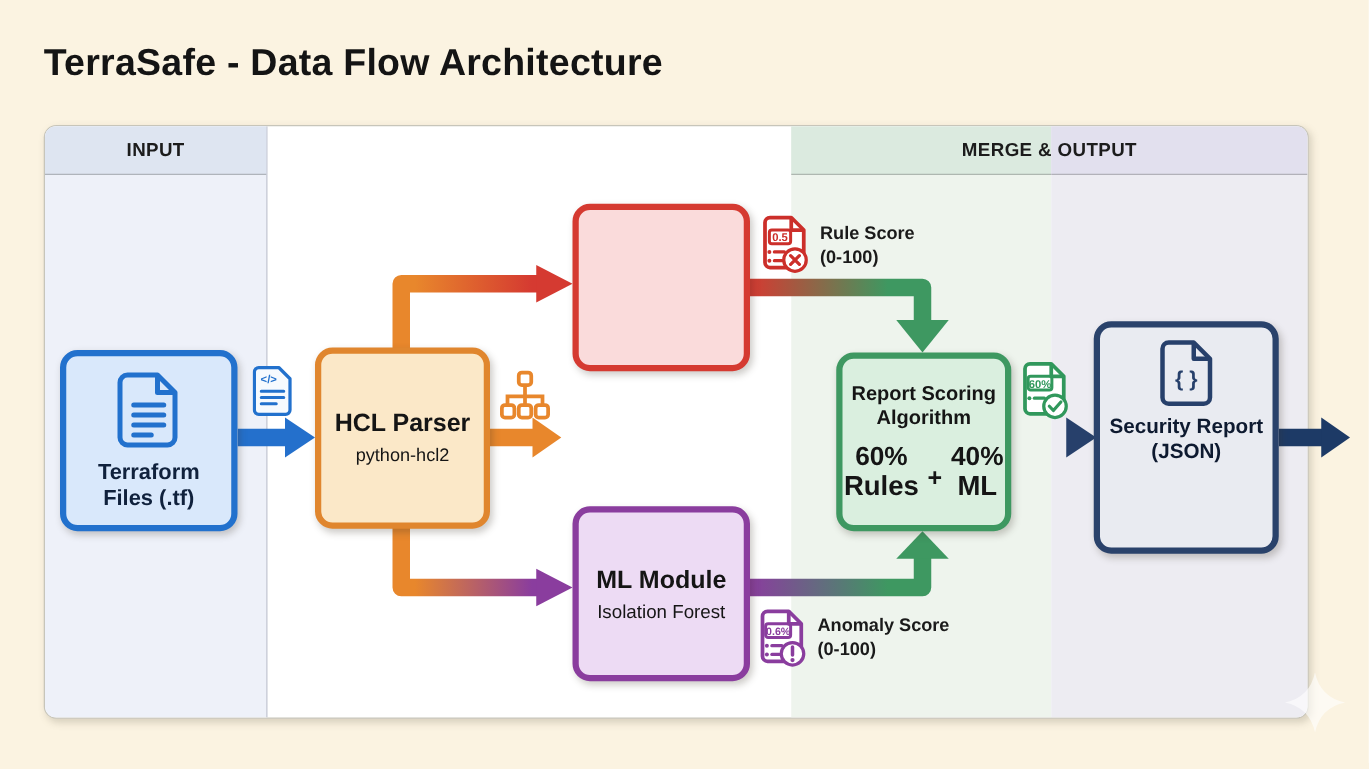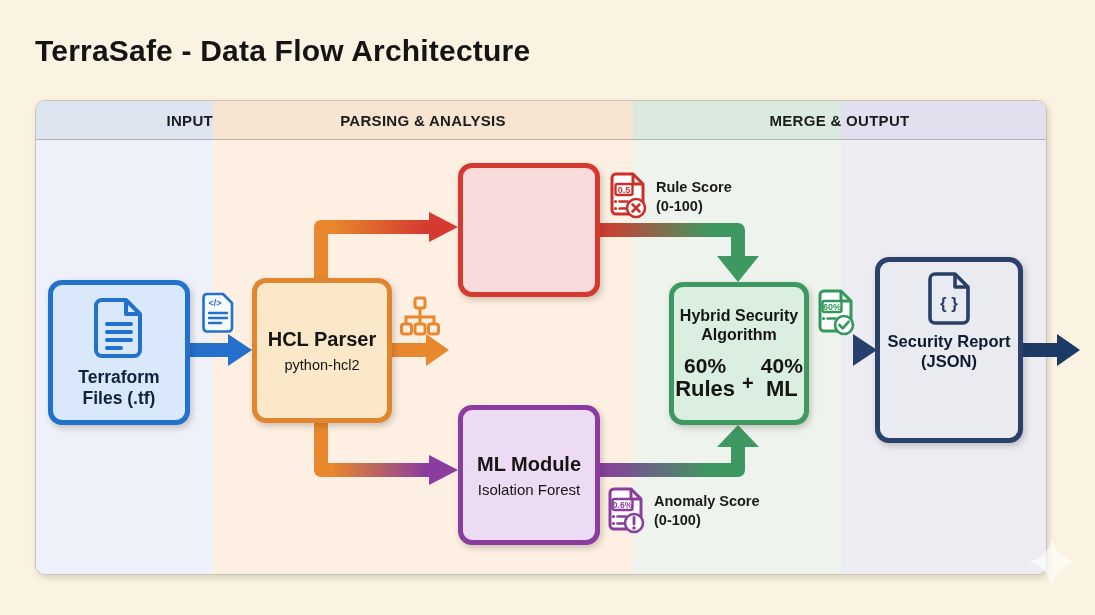--- a/index.html
+++ b/index.html
@@ -25,21 +25,21 @@
   .col-input{left:0;width:177px;background:#eef1f9;border-right:1px solid rgba(90,90,110,.28);}
   .col-parsing{left:177px;width:420px;background:#fdf0e2;border-right:1px solid rgba(90,90,110,.28);}
   .col-merge-green{left:597px;width:208px;background:#eef4ed;}
   .col-merge-lavender{left:805px;width:205px;background:#edecf2;}
   .col-header{
     position:absolute;top:0;left:0;right:0;height:38px;
     border-bottom:1px solid rgba(100,100,100,.38);
     display:flex;align-items:center;justify-content:center;
     font-size:15px;font-weight:700;letter-spacing:.3px;color:#1c1c1c;
   }
-  .hdr-input{background:#dee5f1;justify-content:flex-end;}
+  .hdr-input{background:#dee5f1;}
   .hdr-parsing{background:#f7e4d1;}
   .hdr-green{background:#dbeadf;}
   .hdr-lavender{background:#e2e0ee;}
   .merge-header-label{
     left:597px;top:0;width:413px;height:38px;
     display:flex;align-items:center;justify-content:center;
     font-size:15px;font-weight:700;letter-spacing:.3px;color:#1c1c1c;
   }
   
   .node{
@@ -78,25 +78,20 @@
 <body>
 
 <div class="abs page-title">TerraSafe - Data Flow Architecture</div>
 
 <div class="abs panel">
   <div class="col col-input">
     <div class="col-header hdr-input">
       <span>INPUT</span>
     </div>
   </div>
-  <div class="col col-parsing">
-    <div class="col-header hdr-parsing">
-      <span>PARSING &amp; ANALYSIS</span>
-    </div>
-  </div>
   <div class="col col-merge-green">
     <div class="col-header hdr-green"></div>
   </div>
   <div class="col col-merge-lavender">
     <div class="col-header hdr-lavender"></div>
   </div>
   <div class="abs merge-header-label">MERGE &amp; OUTPUT</div>
 </div>
 
 <svg class="abs" style="left:190px;top:330px" width="64" height="40">
@@ -238,21 +233,21 @@
   <path d="M26 30.5 v6.5" stroke="#8a3d9e" stroke-width="2.8" stroke-linecap="round"></path>
   <circle cx="26" cy="41" r="1.7" fill="#8a3d9e"></circle>
 </svg>
 <div class="abs score-label" style="left:654px;top:492px">
   <div>Anomaly Score</div>
   <div>(0-100)</div>
 </div>
 
 <div class="abs node node-hybrid">
   <div class="t1">
-    <div>Hybrid Security</div>
+    <div>Report Scoring</div>
     <div>Algorithm</div>
   </div>
   <div class="formula">
     <div>
       <div class="pct">60%</div>
       <div class="lbl">Rules</div>
     </div>
     <div class="plus">+</div>
     <div>
       <div class="pct">40%</div>

